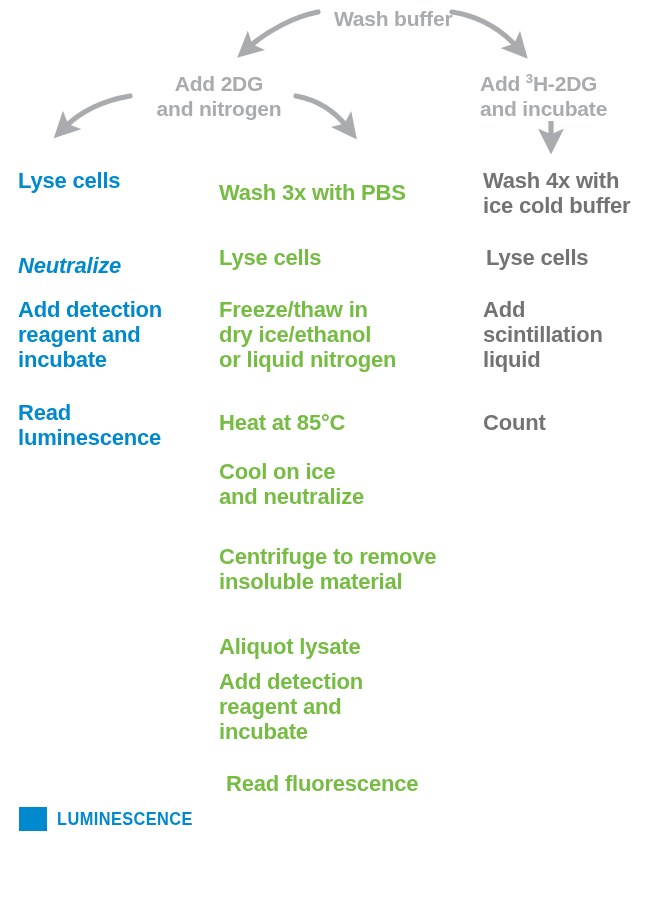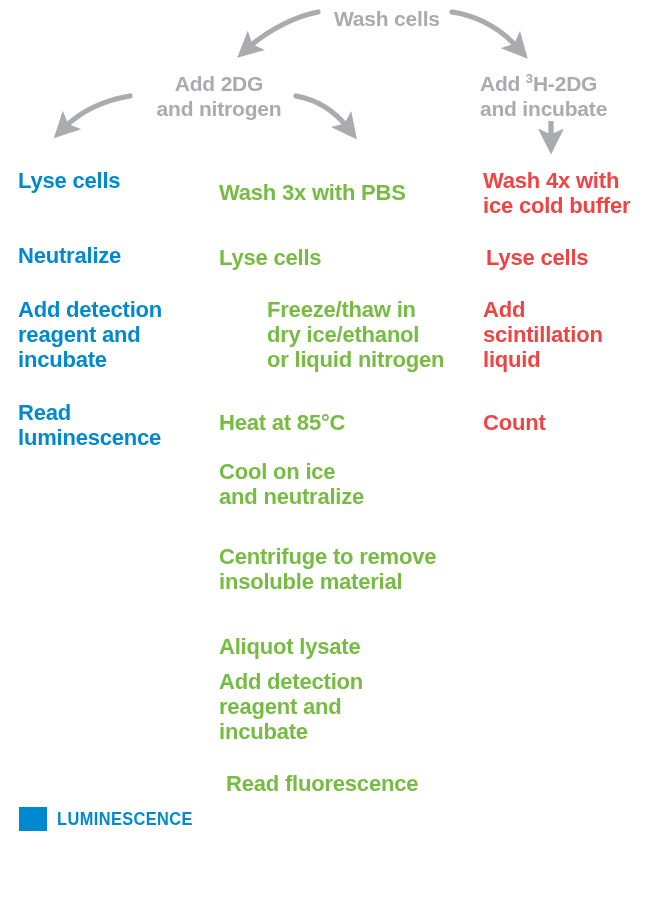--- a/index.html
+++ b/index.html
@@ -75,31 +75,31 @@
   .step {
     position: absolute;
     font-weight: bold;
     font-size: 22px;
     line-height: 25px;
     letter-spacing: -0.2px;
     white-space: pre-line;
   }
   #column-luminescence .step { color: #0089ce; }
   #column-fluorescence .step { color: #76bc43; }
-  #column-radioactive  .step { color: #ef4444; }
+  #column-radioactive  .step { color: #737373; }
 
   
   #step-lum-0 { top: 168px; left: 0; }
-  #step-lum-1 { top: 243px; left: 0; }
+  #step-lum-1 { top: 253px; left: 0; font-style: italic; }
   #step-lum-2 { top: 297px; left: 0; }
   #step-lum-3 { top: 400px; left: 0; }
 
   #step-flu-0 { top: 180px; left: 0; }
   #step-flu-1 { top: 245px; left: 0; }
-  #step-flu-2 { top: 297px; left: 0; margin-left: 48px; }
+  #step-flu-2 { top: 297px; left: 0; }
   #step-flu-3 { top: 410px; left: 0; }
   #step-flu-4 { top: 459px; left: 0; }
   #step-flu-5 { top: 544px; left: 0; }
   #step-flu-6 { top: 621px; left: 0; margin-top: 13px; }
   #step-flu-7 { top: 669px; left: 0; }
   #step-flu-8 { top: 771px; left: 7px; }
 
   #step-rad-0 { top: 168px; left: 0; }
   #step-rad-1 { top: 245px; left: 3px; }
   #step-rad-2 { top: 297px; left: 0; }
@@ -149,21 +149,21 @@
 
     <path d="M452,12 C478,16 500,28 518,48" fill="none" stroke="#a9abae" stroke-width="5.2" stroke-linecap="round" marker-end="url(#arrowhead)"></path>
 
     <path d="M130,96 C106,100 82,110 64,128" fill="none" stroke="#a9abae" stroke-width="5.2" stroke-linecap="round" marker-end="url(#arrowhead)"></path>
 
     <path d="M296,96 C318,100 334,110 348,128" fill="none" stroke="#a9abae" stroke-width="5.2" stroke-linecap="round" marker-end="url(#arrowhead)"></path>
 
     <path d="M551,121 L551,140" fill="none" stroke="#a9abae" stroke-width="5.2" stroke-linecap="butt" marker-end="url(#arrowhead)"></path>
   </svg>
 
-  <div class="flow-label" id="label-wash-cells">Wash cells</div>
+  <div class="flow-label" id="label-wash-cells">Wash buffer</div>
 
   <div class="flow-label" id="label-add-2dg">Add 2DG
 and nitrogen</div>
 
   <div class="flow-label" id="label-add-h2dg"><span>Add </span><sup>3</sup><span>H-2DG
 and incubate</span></div>
 
   <div class="column" id="column-luminescence">
     <div class="step" id="step-lum-0">Lyse cells</div>
     <div class="step" id="step-lum-1">Neutralize</div>

